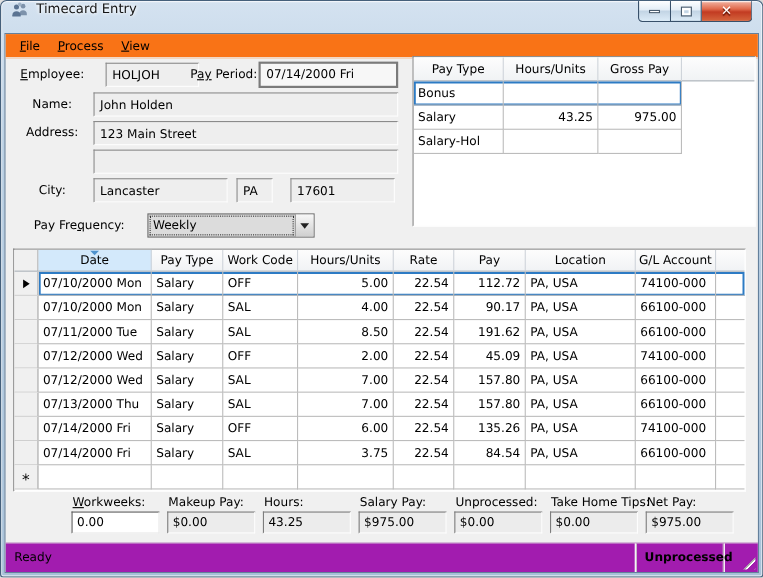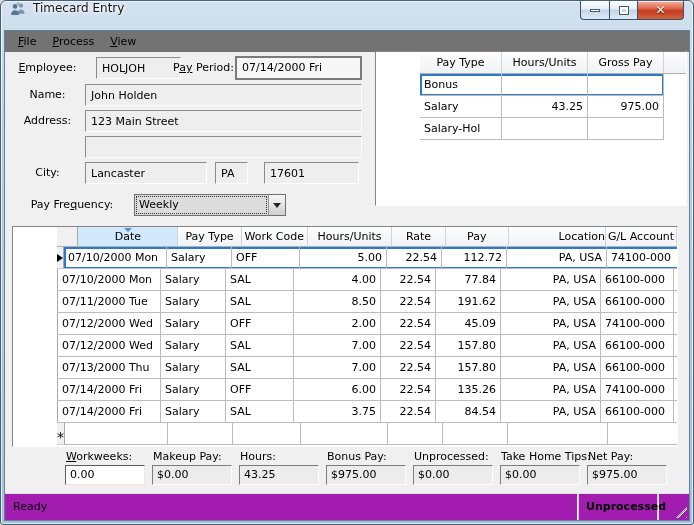--- a/index.html
+++ b/index.html
@@ -23,52 +23,52 @@
   .cap-btns{position:absolute;top:0;right:9px;display:flex;}
   .cap-btn{height:19px;border:1px solid #38506a;border-top:none;display:flex;align-items:center;justify-content:center;box-shadow:inset 0 1px 0 rgba(255,255,255,.7);cursor:default;}
   .btn-min{width:30px;border-radius:0 0 0 4px;background:linear-gradient(#fdfeff,#e3edf6 45%,#c2d4e4 50%,#dcebf7);}
   .btn-max{width:28px;border-left:none;background:linear-gradient(#fdfeff,#e3edf6 45%,#c2d4e4 50%,#dcebf7);}
   .btn-close{width:46px;border-left:none;border-radius:0 0 4px 0;background:linear-gradient(#f2b5a4,#e06a4c 40%,var(--closered) 55%,#d4643c);}
   .glyph-min{width:10px;height:3px;background:#fff;border:1px solid #4a5c6e;}
   .glyph-max{width:10px;height:9px;border:1px solid #4a5c6e;box-shadow:inset 0 0 0 2px #fff;background:transparent;}
   .glyph-close{color:#fff;font-size:12px;font-weight:bold;text-shadow:0 1px 1px #5d1407;line-height:1;}
   
   .body{position:absolute;left:3px;right:3px;top:29px;bottom:3px;background:#f0f0f0;border:1px solid #64809c;overflow:hidden;}
-  .menubar{position:absolute;left:0;top:0;right:0;height:22px;background:#737373;display:flex;align-items:center;padding-left:5px;border-bottom:1px solid #f0f0f0;}
+  .menubar{position:absolute;left:0;top:0;right:0;height:22px;background:#f97316;display:flex;align-items:center;padding-left:5px;border-bottom:1px solid #f0f0f0;}
   .menu-item{padding:3px 8px;cursor:default;}
   .menu-item u{text-underline-offset:1px;}
   
   .lbl{position:absolute;text-align:center;white-space:nowrap;}
   .field{position:absolute;height:22px;line-height:19px;padding:1px 5px;background:#eeeeee;
     border:1px solid;border-color:#8b8b8b #fdfdfd #fdfdfd #8b8b8b;overflow:hidden;white-space:nowrap;}
   .field.key{background:#f7f7f7;border:2px solid #7b7b7b;line-height:18px;}
   .combo{position:absolute;height:22px;background:#dcdcdc;border:1px solid #707070;display:flex;cursor:default;}
   .combo-text{flex:1;line-height:20px;padding:0 4px;outline:1px dotted #333;outline-offset:-2px;overflow:hidden;}
   .combo-btn{width:17px;background:linear-gradient(#f7f7f7,#cfcfcf);border-left:1px solid #9a9a9a;display:flex;align-items:center;justify-content:center;}
   .combo-arrow{width:0;height:0;border-left:4px solid transparent;border-right:4px solid transparent;border-top:5px solid #222;}
   
-  .panel{position:absolute;background:#fff;border:1px solid;border-color:#848484 #fdfdfd #fdfdfd #848484;overflow:hidden;padding-left:44px;}
+  .panel{position:absolute;background:#fff;border:1px solid;border-color:#848484 #fdfdfd #fdfdfd #848484;overflow:hidden;}
   .hdr{display:flex;background:linear-gradient(#fdfdfd,#f0f2f4);}
   .hdr-cell{position:relative;text-align:center;border-right:1px solid #cfd4da;border-bottom:1px solid #aab1b8;overflow:hidden;white-space:nowrap;}
   .hdr-cell.sorted{background:var(--sorthdr);}
   .sort-arrow{position:absolute;top:1px;left:50%;margin-left:-4px;width:0;height:0;border-left:4px solid transparent;border-right:4px solid transparent;border-top:4px solid var(--sortarrow);}
   .cell{border-right:1px solid var(--gridline);border-bottom:1px solid var(--gridline);padding:0 4px;line-height:21px;height:22px;overflow:hidden;white-space:nowrap;}
   .cell.num{text-align:right;}
   .selected{box-shadow:inset 0 0 0 2px var(--sel);}
   
   .minitable{left:370px;top:20px;width:312px;height:155px;}
   .mini-hdr .hdr-cell{height:22px;line-height:21px;}
   .m0{width:82px;} .m1{width:86px;} .m2{width:76px;} .mfill{flex:1;border-right:none;}
   .mini-row{display:flex;width:244px;position:relative;}
   
   .grid{left:7px;top:195px;width:666px;height:221px;}
   .grid-hdr .hdr-cell{height:20px;line-height:19px;}
   .ghsel{width:22px;background:#f0f0f0;border-right:1px solid #a8a8a8;border-bottom:1px solid #aab1b8;}
   .g0{width:103px;} .g1{width:65px;} .g2{width:68px;} .g3{width:87px;} .g4{width:55px;}
-  .g5{width:65px;} .g6{width:100px;text-align:right;} .g7{width:73px;} .gfill{flex:1;border-right:none;}
+  .g5{width:65px;} .g6{width:100px;} .g7{width:73px;} .gfill{flex:1;border-right:none;}
   .grid-row{display:flex;}
   .gsel-cell{width:22px;height:22px;background:#f0f0f0;border-right:1px solid #a8a8a8;border-bottom:1px solid #cfcfcf;display:flex;align-items:center;justify-content:center;}
   .row-cells{flex:1;display:flex;position:relative;}
   .cur-arrow{width:0;height:0;border-left:6px solid #000;border-top:4px solid transparent;border-bottom:4px solid transparent;}
   .star{font-size:14px;line-height:10px;padding-top:6px;}
   
   .summary{position:absolute;left:0;top:416px;right:0;height:44px;}
   .sum{position:absolute;top:0;width:82px;}
   .sum-lbl{position:absolute;left:1px;top:3px;white-space:nowrap;}
   .sum-box{position:absolute;left:0;top:18px;width:80px;height:20px;line-height:17px;padding:0 4px;background:#ececec;border:1px solid;border-color:#7d7d7d #fdfdfd #fdfdfd #7d7d7d;overflow:hidden;}
@@ -204,21 +204,21 @@
             </div>
           </div>
           <div class="grid-row">
             <div class="gsel-cell"></div>
             <div class="row-cells">
               <div class="cell g0">07/10/2000 Mon</div>
               <div class="cell g1">Salary</div>
               <div class="cell g2">SAL</div>
               <div class="cell g3 num">4.00</div>
               <div class="cell g4 num">22.54</div>
-              <div class="cell g5 num">77.84</div>
+              <div class="cell g5 num">90.17</div>
               <div class="cell g6">PA, USA</div>
               <div class="cell g7">66100-000</div>
               <div class="cell gfill"></div>
             </div>
           </div>
           <div class="grid-row">
             <div class="gsel-cell"></div>
             <div class="row-cells">
               <div class="cell g0">07/11/2000 Tue</div>
               <div class="cell g1">Salary</div>
@@ -327,21 +327,21 @@
         </div>
         <div class="sum" style="left: 147px;">
           <div class="sum-lbl">Makeup Pay:</div>
           <div class="sum-box">$0.00</div>
         </div>
         <div class="sum" style="left: 234px;">
           <div class="sum-lbl">Hours:</div>
           <div class="sum-box">43.25</div>
         </div>
         <div class="sum" style="left: 321px;">
-          <div class="sum-lbl">Bonus Pay:</div>
+          <div class="sum-lbl">Salary Pay:</div>
           <div class="sum-box">$975.00</div>
         </div>
         <div class="sum" style="left: 408px;">
           <div class="sum-lbl">Unprocessed:</div>
           <div class="sum-box">$0.00</div>
         </div>
         <div class="sum" style="left: 495px;">
           <div class="sum-lbl">Take Home Tips:</div>
           <div class="sum-box">$0.00</div>
         </div>

